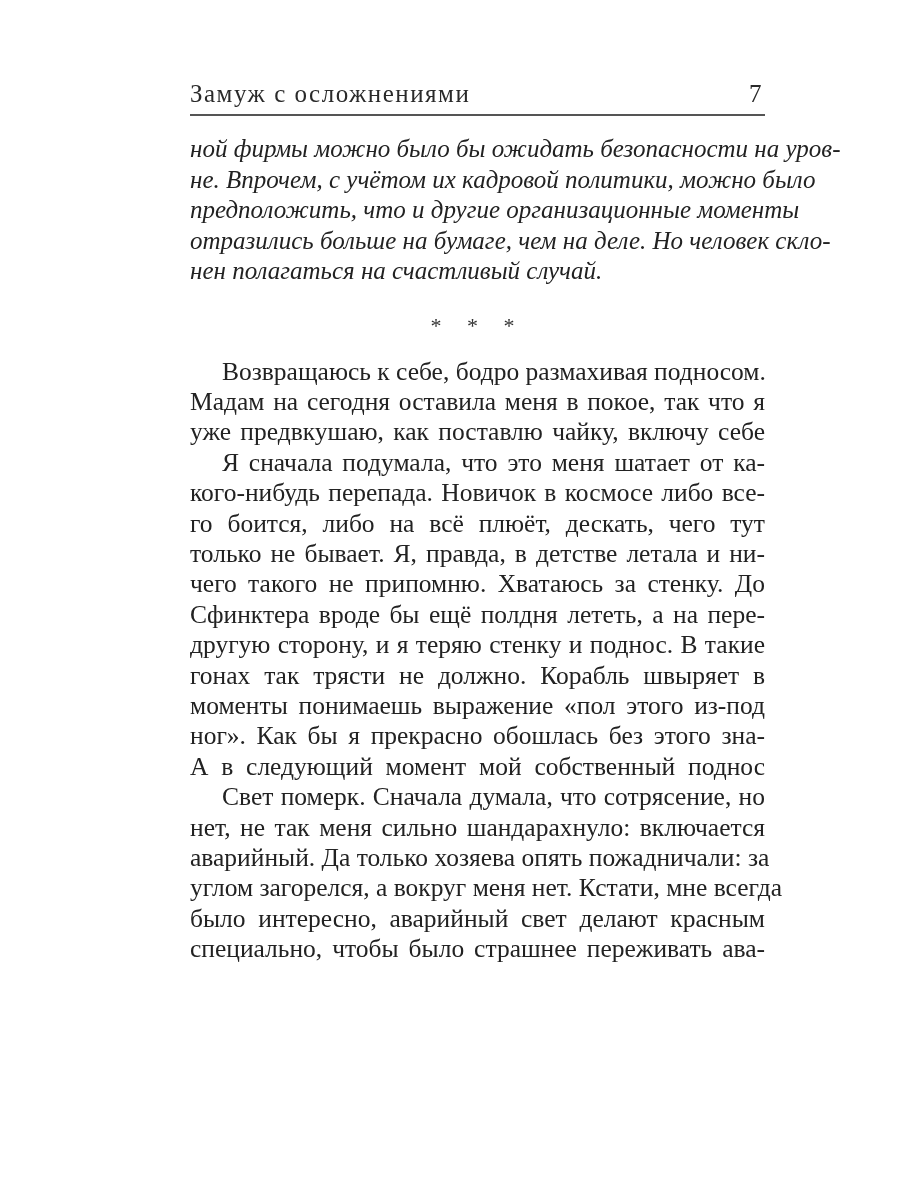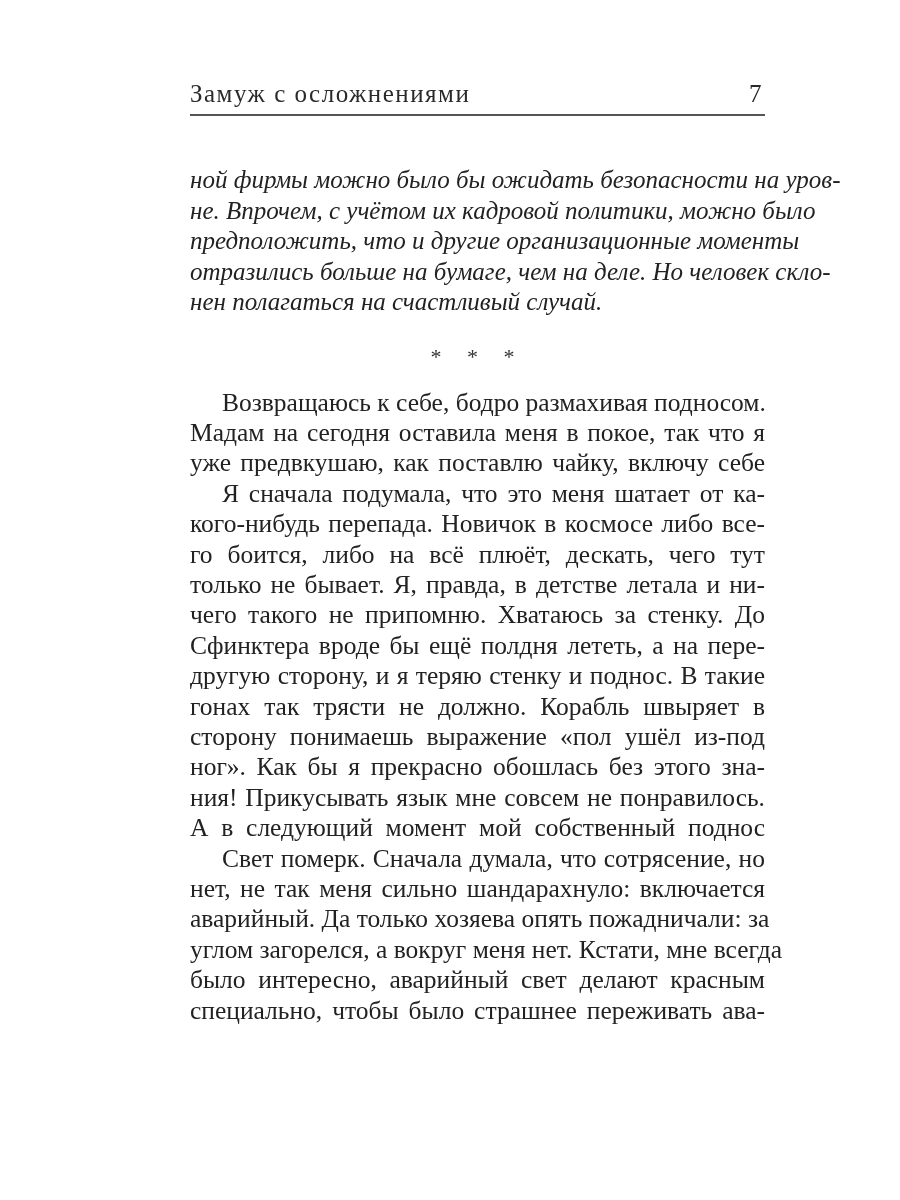--- a/index.html
+++ b/index.html
@@ -11,21 +11,21 @@
   }
   .running-head {
     display: flex; justify-content: space-between; align-items: flex-end;
     height: 38px;
     font-size: 25px; letter-spacing: 1.5px; color: #2a2a2a;
     padding: 0 2px 4px 0;
     text-align: center;
   }
   .rule { height: 0; border-top: 2px solid #555; margin-top: 2px; }
   .italic-block {
-    margin-top: 49px;
+    margin-top: 18px;
     font-style: italic;
     font-size: 25px;
     line-height: 30.5px;
     text-align: justify;
     text-align-last: left;
     color: #222;
   }
   .italic-block .line, .body .line {
     display: block; white-space: nowrap;
     text-align: justify; text-align-last: justify;
@@ -71,23 +71,22 @@
     </div>
     <div class="para">
       <span class="line first">Я сначала подумала, что это меня шатает от ка-</span>
       <span class="line">кого-нибудь перепада. Новичок в космосе либо все-</span>
       <span class="line">го боится, либо на всё плюёт, дескать, чего тут</span>
       <span class="line">только не бывает. Я, правда, в детстве летала и ни-</span>
       <span class="line">чего такого не припомню. Хватаюсь за стенку. До</span>
       <span class="line">Сфинктера вроде бы ещё полдня лететь, а на пере-</span>
       <span class="line">другую сторону, и я теряю стенку и поднос. В такие</span>
       <span class="line">гонах так трясти не должно. Корабль швыряет в</span>
-      <span class="line">сторону понимаешь выражение «пол ушёл из-под</span>
+      <span class="line">моменты понимаешь выражение «пол этого из-под</span>
       <span class="line">ног». Как бы я прекрасно обошлась без этого зна-</span>
-      <span class="line">ния! Прикусывать язык мне совсем не понравилось.</span>
       <span class="line">А в следующий момент мой собственный поднос</span>
     </div>
     <div class="para">
       <span class="line first">Свет померк. Сначала думала, что сотрясение, но</span>
       <span class="line">нет, не так меня сильно шандарахнуло: включается</span>
       <span class="line">аварийный. Да только хозяева опять пожадничали: за</span>
       <span class="line">углом загорелся, а вокруг меня нет. Кстати, мне всегда</span>
       <span class="line">было интересно, аварийный свет делают красным</span>
       <span class="line">специально, чтобы было страшнее переживать ава-</span>
     </div>

